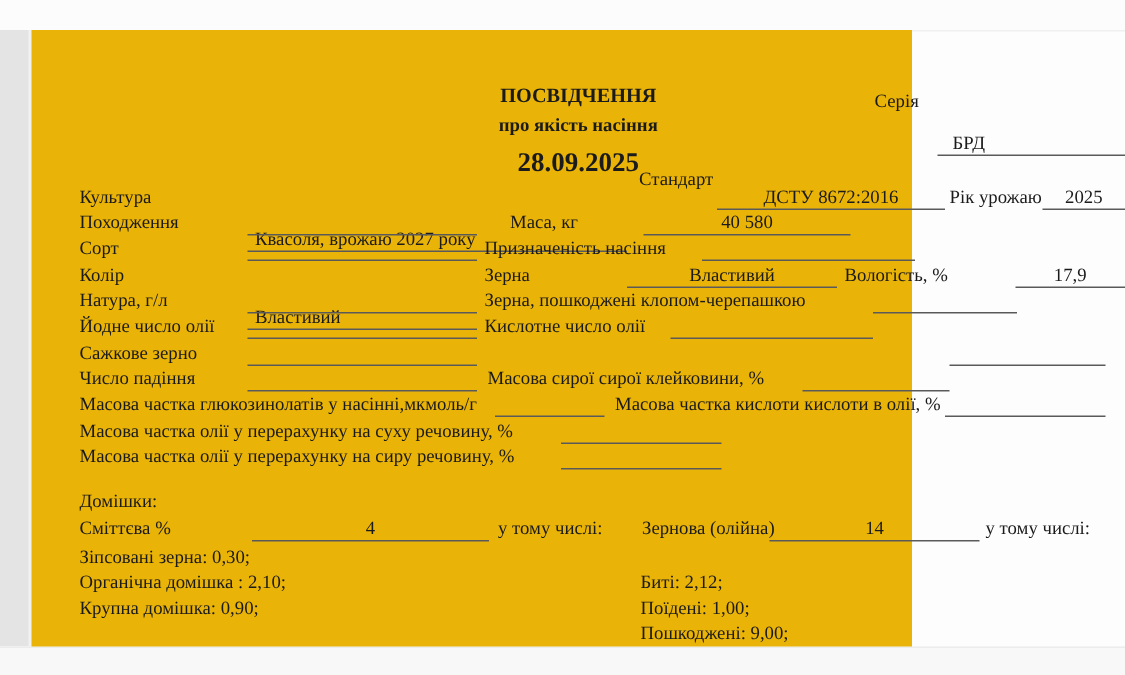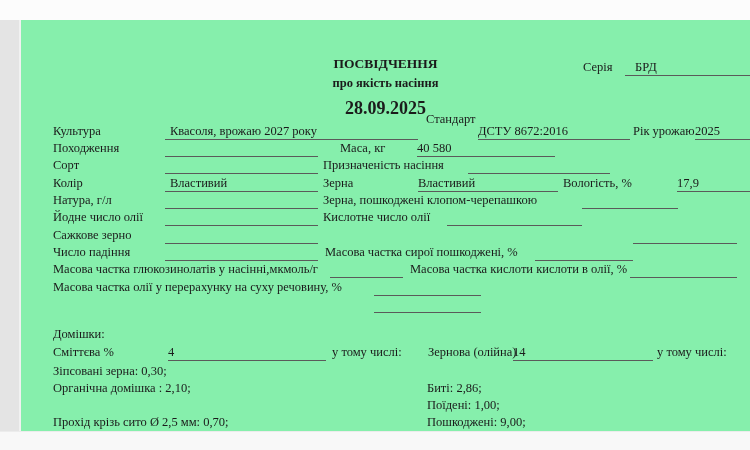--- a/index.html
+++ b/index.html
@@ -8,31 +8,31 @@
     background:#fdfdfd;
     font-family:"Liberation Serif","DejaVu Serif",serif;
     overflow:hidden;
     position:relative;
   }
   .canvas{position:absolute;left:0;top:0;width:750px;height:450px;}
   .top-strip{position:absolute;left:0;top:0;width:750px;height:20px;background:#fcfcfc;border-bottom:1px solid #f0f0f0;}
   .left-strip{position:absolute;left:0;top:20px;width:19px;height:411px;background:#e4e4e4;border-right:2px solid #f1f1f1;}
   .bottom-strip{position:absolute;left:0;top:431px;width:750px;height:19px;background:#f8f8f8;border-top:1px solid #ececec;}
   .page{
-    position:absolute;left:21px;top:20px;width:729px;height:411px;
-    background:#86efac;color:#1b1b1b;font-size:12.5px;line-height:15px;
+    position:absolute;left:21px;top:20px;width:587px;height:411px;
+    background:#eab308;color:#1b1b1b;font-size:12.5px;line-height:15px;
   }
   .t{position:absolute;white-space:nowrap;}
   .ctr{position:absolute;left:0;width:729px;text-align:center;font-weight:bold;font-size:13.5px;white-space:nowrap;}
   .u{
     position:absolute;height:16px;box-sizing:border-box;
     border-bottom:1px solid #5a5a5a;
-    white-space:nowrap;
+    text-align:center;white-space:nowrap;
   }
-  .ul{text-align:left;padding-left:5px;}
+  .ul{text-align:left;padding-left:5px;margin-top:28px;}
 </style>
 </head>
 <body>
 
 <div class="canvas">
   <div class="top-strip"></div>
   <div class="left-strip"></div>
   <div class="bottom-strip"></div>
 
   <div class="page">
@@ -46,21 +46,21 @@
     <span class="t" style="left:32px;top:104px">Культура</span>
     <span class="u ul" style="left:144px;top:104px;width:253px">Квасоля, врожаю 2027 року</span>
     <span class="t" style="left:405px;top:92px">Стандарт</span>
     <span class="u" style="left:457px;top:104px;width:152px">ДСТУ 8672:2016</span>
     <span class="t" style="left:612px;top:104px">Рік урожаю</span>
     <span class="u" style="left:674px;top:104px;width:55px">2025</span>
 
     <span class="t" style="left:32px;top:121px">Походження</span>
     <span class="u" style="left:144px;top:121px;width:153px"></span>
     <span class="t" style="left:319px;top:121px">Маса, кг</span>
-    <span class="u" style="left:396px;top:121px;width:138px">40 580</span>
+    <span class="u" style="left:408px;top:121px;width:138px">40 580</span>
 
     <span class="t" style="left:32px;top:138px">Сорт</span>
     <span class="u" style="left:144px;top:138px;width:153px"></span>
     <span class="t" style="left:302px;top:138px">Призначеність насіння</span>
     <span class="u" style="left:447px;top:138px;width:142px"></span>
 
     <span class="t" style="left:32px;top:156px">Колір</span>
     <span class="u ul" style="left:144px;top:156px;width:153px">Властивий</span>
     <span class="t" style="left:302px;top:156px">Зерна</span>
     <span class="u" style="left:397px;top:156px;width:140px">Властивий</span>
@@ -76,44 +76,45 @@
     <span class="u" style="left:144px;top:190px;width:153px"></span>
     <span class="t" style="left:302px;top:190px">Кислотне число олії</span>
     <span class="u" style="left:426px;top:190px;width:135px"></span>
 
     <span class="t" style="left:32px;top:208px">Сажкове зерно</span>
     <span class="u" style="left:144px;top:208px;width:153px"></span>
     <span class="u" style="left:612px;top:208px;width:104px"></span>
 
     <span class="t" style="left:32px;top:225px">Число падіння</span>
     <span class="u" style="left:144px;top:225px;width:153px"></span>
-    <span class="t" style="left:304px;top:225px">Масова частка сирої пошкоджені, %</span>
+    <span class="t" style="left:304px;top:225px">Масова сирої сирої клейковини, %</span>
     <span class="u" style="left:514px;top:225px;width:98px"></span>
 
     <span class="t" style="left:32px;top:242px">Масова частка глюкозинолатів у насінні,мкмоль/г</span>
     <span class="u" style="left:309px;top:242px;width:73px"></span>
     <span class="t" style="left:389px;top:242px">Масова частка кислоти кислоти в олії, %</span>
     <span class="u" style="left:609px;top:242px;width:107px"></span>
 
     <span class="t" style="left:32px;top:260px">Масова частка олії у перерахунку на суху речовину, %</span>
     <span class="u" style="left:353px;top:260px;width:107px"></span>
 
+    <span class="t" style="left:32px;top:277px">Масова частка олії у перерахунку на сиру речовину, %</span>
     <span class="u" style="left:353px;top:277px;width:107px"></span>
 
     <span class="t" style="left:32px;top:307px">Домішки:</span>
 
     <span class="t" style="left:32px;top:325px">Сміттєва %</span>
     <span class="u" style="left:147px;top:325px;width:158px">4</span>
     <span class="t" style="left:311px;top:325px">у тому числі:</span>
     <span class="t" style="left:407px;top:325px">Зернова (олійна)</span>
     <span class="u" style="left:492px;top:325px;width:140px">14</span>
     <span class="t" style="left:636px;top:325px">у тому числі:</span>
 
     <span class="t" style="left:32px;top:344px">Зіпсовані зерна: 0,30;</span>
     <span class="t" style="left:32px;top:361px">Органічна домішка : 2,10;</span>
-    <span class="t" style="left:32px;top:395px">Прохід крізь сито Ø 2,5 мм: 0,70;</span>
+    <span class="t" style="left:32px;top:378px">Крупна домішка: 0,90;</span>
 
-    <span class="t" style="left:406px;top:361px">Биті: 2,86;</span>
+    <span class="t" style="left:406px;top:361px">Биті: 2,12;</span>
     <span class="t" style="left:406px;top:378px">Поїдені: 1,00;</span>
     <span class="t" style="left:406px;top:395px">Пошкоджені: 9,00;</span>
 
   </div>
 </div>
 
 </body></html>

